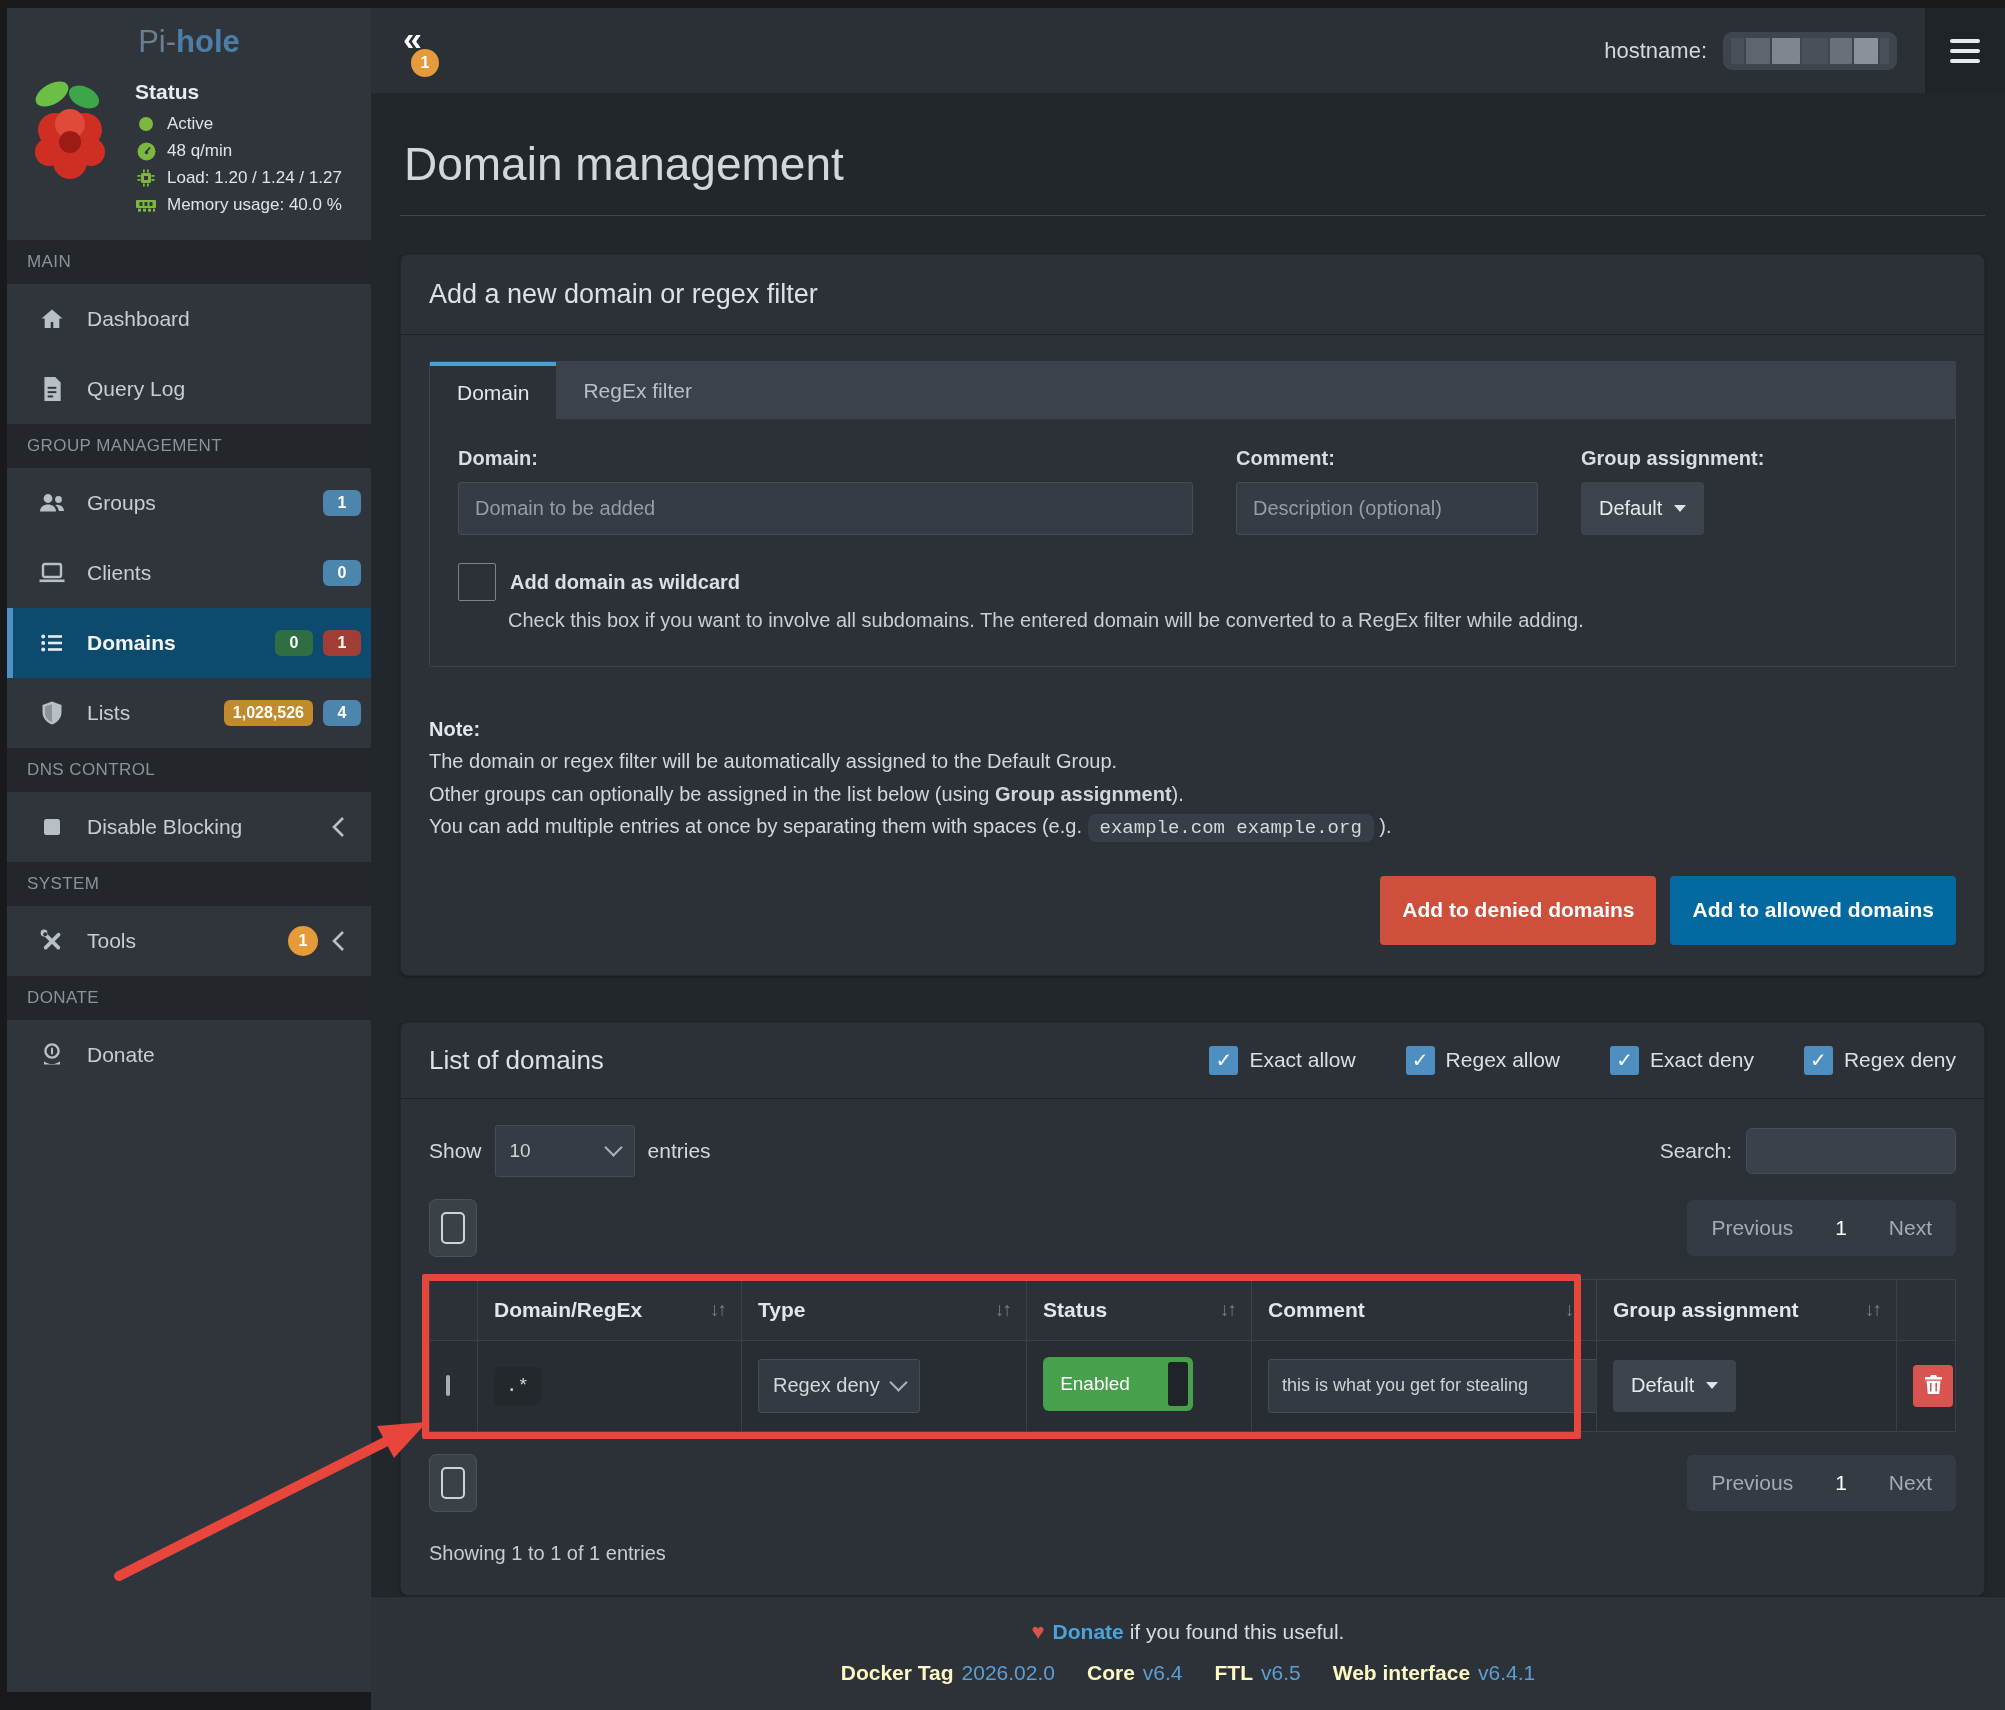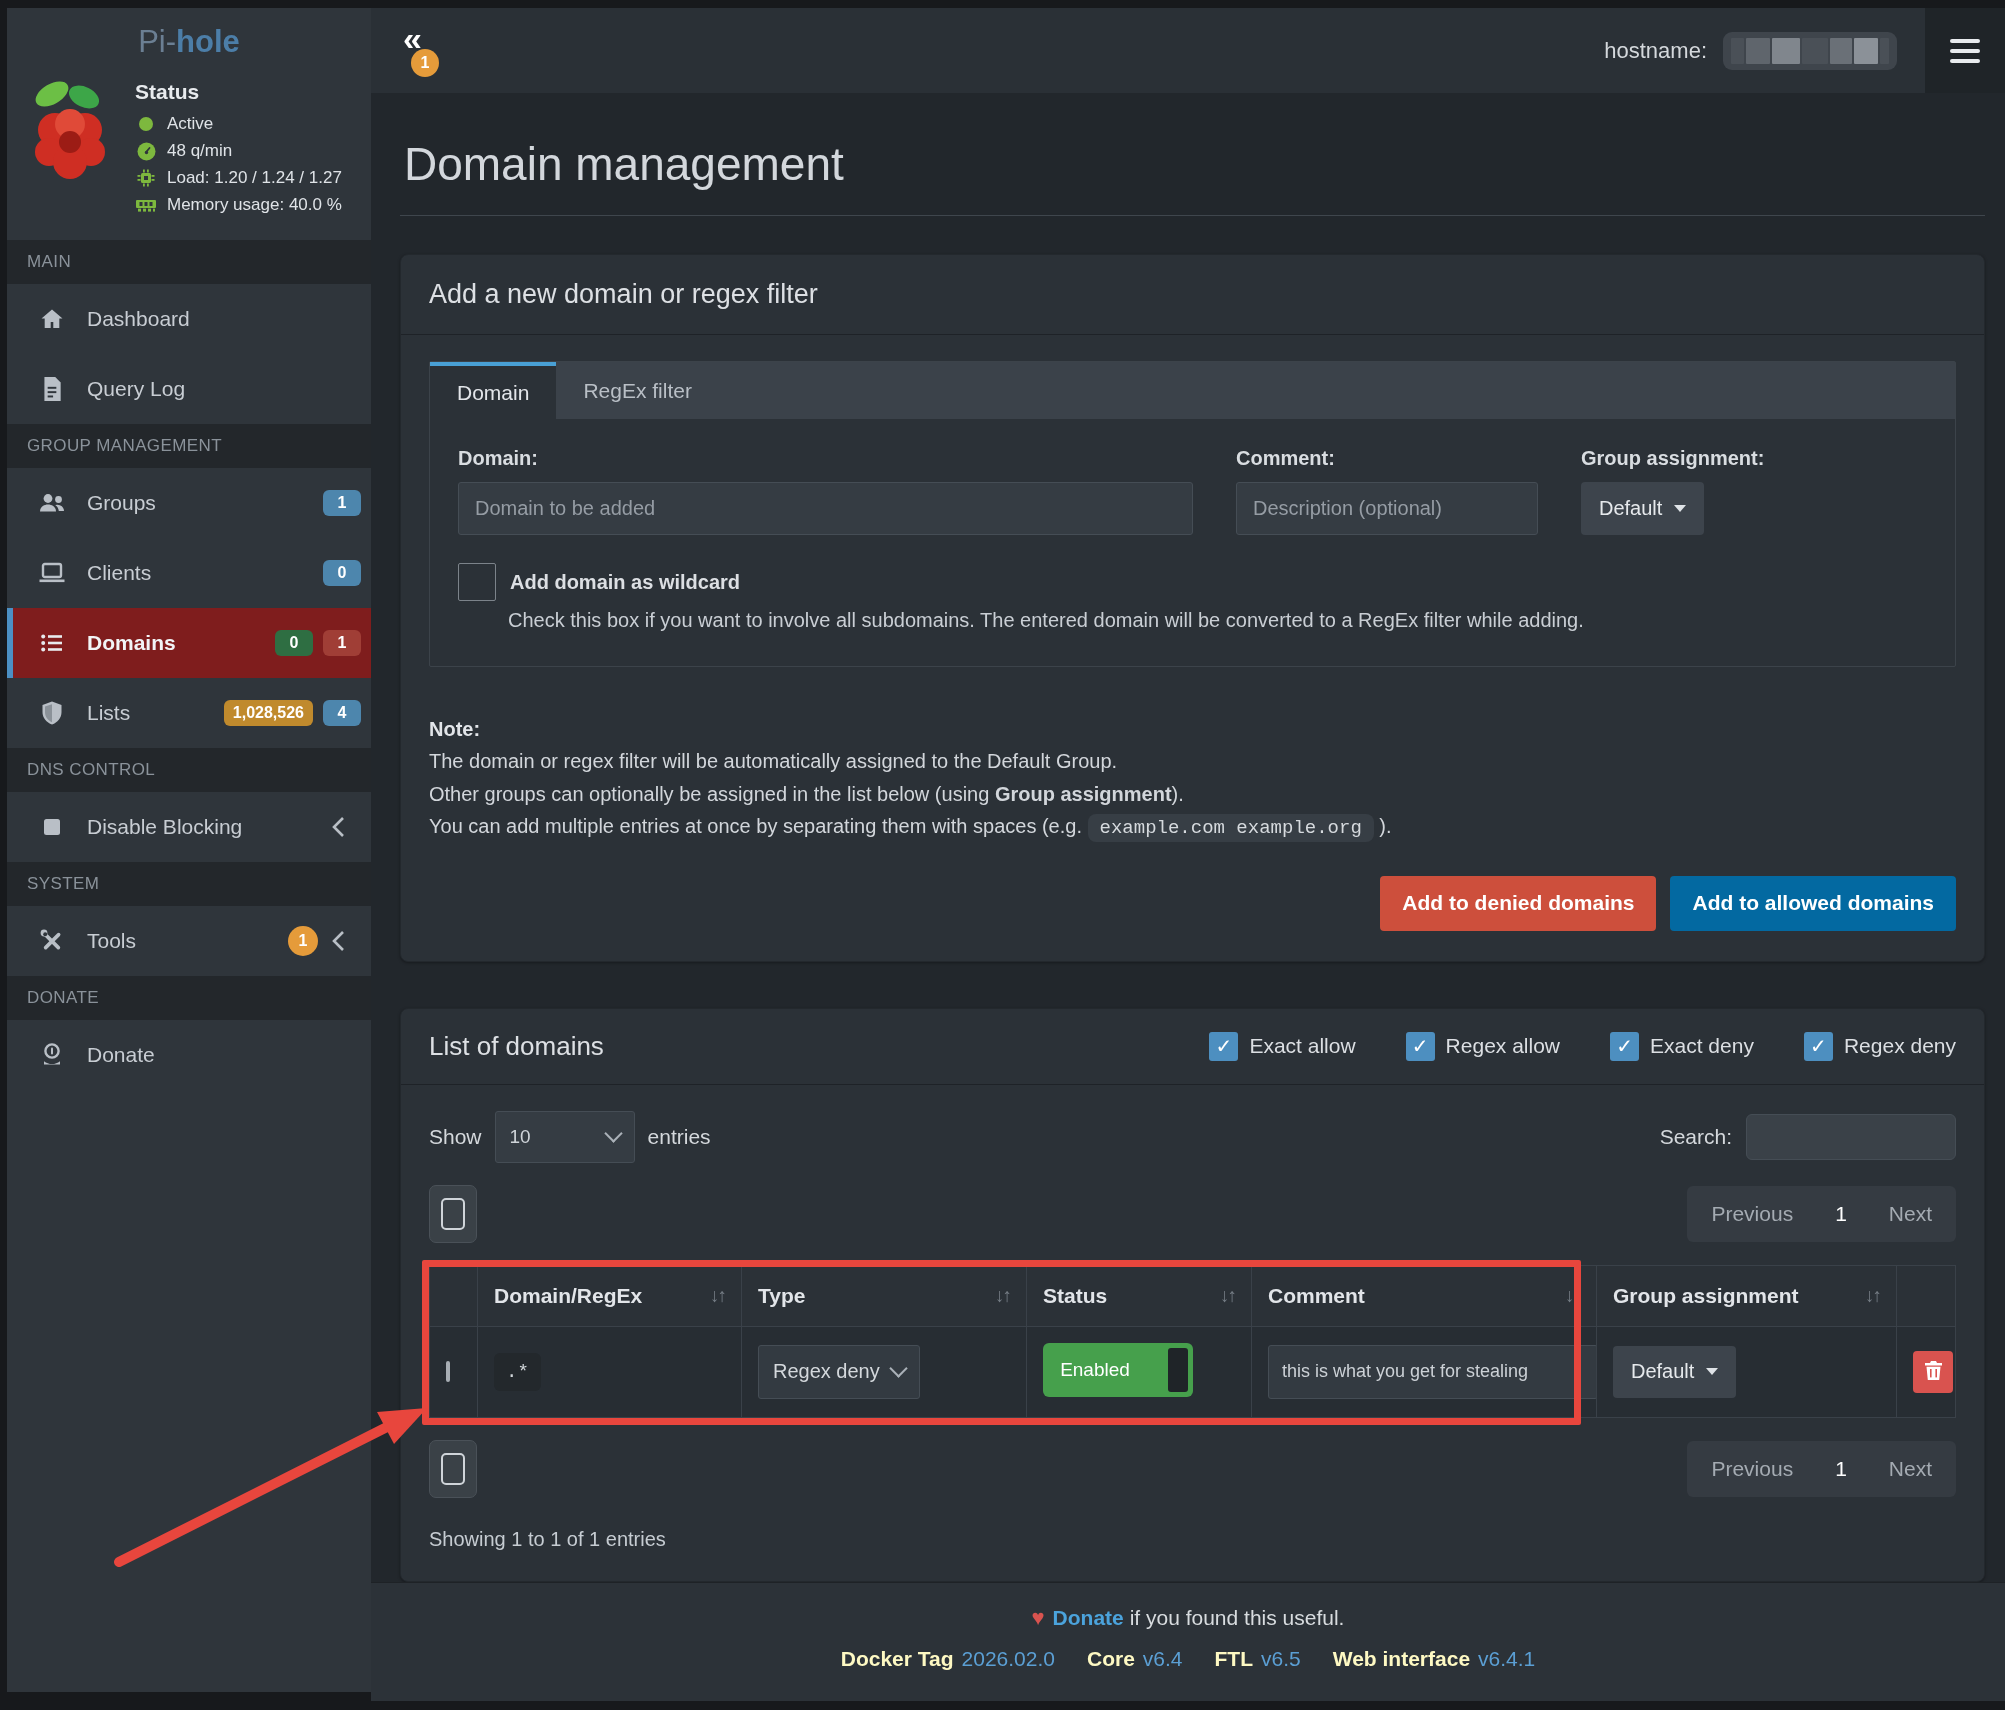--- a/index.html
+++ b/index.html
@@ -13,21 +13,21 @@
   .brand .bold{color:#4c7ea8;font-weight:700;}
   .logo-row{display:flex;padding:8px 10px 18px 14px;align-items:flex-start;}
   .logo-svg{flex:0 0 100px;}
   .status-block{margin-left:14px;margin-top:6px;}
   .status-title{color:#e8ebee;font-weight:700;font-size:21px;margin-bottom:10px;}
   .status-item{display:flex;align-items:center;margin-bottom:7px;color:#dfe3e7;font-size:17px;}
   .status-item .ic{width:22px;height:20px;margin-right:10px;display:inline-flex;align-items:center;justify-content:center;}
   .s-section{background:#23272b;color:#8a929a;font-size:17px;letter-spacing:.4px;padding:12px 0 12px 20px;}
   .s-item{display:flex;align-items:center;height:70px;padding-left:30px;color:#c8cdd3;font-size:21px;position:relative;cursor:pointer;}
   .s-item .s-icon{width:30px;height:26px;margin-right:20px;display:inline-flex;align-items:center;justify-content:center;}
-  .s-item.active{background:#7f1d1d;color:#f2f4f6;}
+  .s-item.active{background:#0c4a6e;color:#f2f4f6;}
   .s-item.active::before{content:"";position:absolute;left:0;top:0;bottom:0;width:6px;background:#4c90c4;}
   .s-item .grow{flex:1;}
   .badge{display:inline-block;min-width:20px;text-align:center;padding:4px 9px;border-radius:6px;
     font-size:16px;font-weight:700;color:#fff;margin-right:10px;}
   .badge-blue{background:#4d86ad;}
   .badge-green{background:#2e6e42;}
   .badge-red{background:#a03e36;}
   .badge-orange{background:#c08a2d;}
   .badge-circ{background:#e59b3a;border-radius:50%;width:30px;height:30px;line-height:30px;padding:0;min-width:0;
     font-size:16px;font-weight:700;color:#fff;text-align:center;margin-right:14px;}
@@ -78,21 +78,21 @@
   .wc-line{display:flex;align-items:center;}
   .wc-box{width:36px;height:36px;border:1px solid #7c838a;border-radius:2px;background:transparent;cursor:pointer;}
   .wc-label{font-size:20px;font-weight:700;color:#dcdfe3;margin-left:14px;}
   .wc-help{margin:8px 0 0 50px;font-size:20px;color:#c9ced4;}
 
   .note{margin-top:46px;font-size:20px;color:#d2d6db;line-height:1.62;}
   .note .nt{font-weight:700;color:#e2e5e9;}
   .inline-code{font-family:"Liberation Mono","DejaVu Sans Mono",monospace;background:#373e45;border-radius:8px;
     padding:3px 12px;font-size:19px;color:#d6dade;}
   .actions-row{margin-top:32px;display:flex;justify-content:flex-end;gap:14px;}
-  .btn{height:55px;border:none;border-radius:4px;color:#fff;font-size:21px;font-weight:600;padding:0 22px;cursor:pointer;font-family:inherit;}
+  .btn{height:69px;border:none;border-radius:4px;color:#fff;font-size:21px;font-weight:600;padding:0 22px;cursor:pointer;font-family:inherit;}
   .btn-deny{background:#cd4f3c;}
   .btn-allow{background:#0369a1;}
 
   
   .card2{margin-top:46px;}
   .card2-header{display:flex;align-items:center;padding:22px 28px;border-bottom:1px solid #1e2227;}
   .card2-title{font-size:26px;color:#dde0e4;flex:1;}
   .filters{display:flex;gap:50px;}
   .filter{display:flex;align-items:center;gap:11px;cursor:pointer;}
   .cb-blue{width:29px;height:29px;background:#4d8fc0;border-radius:3px;color:#fff;font-size:20px;font-weight:700;

